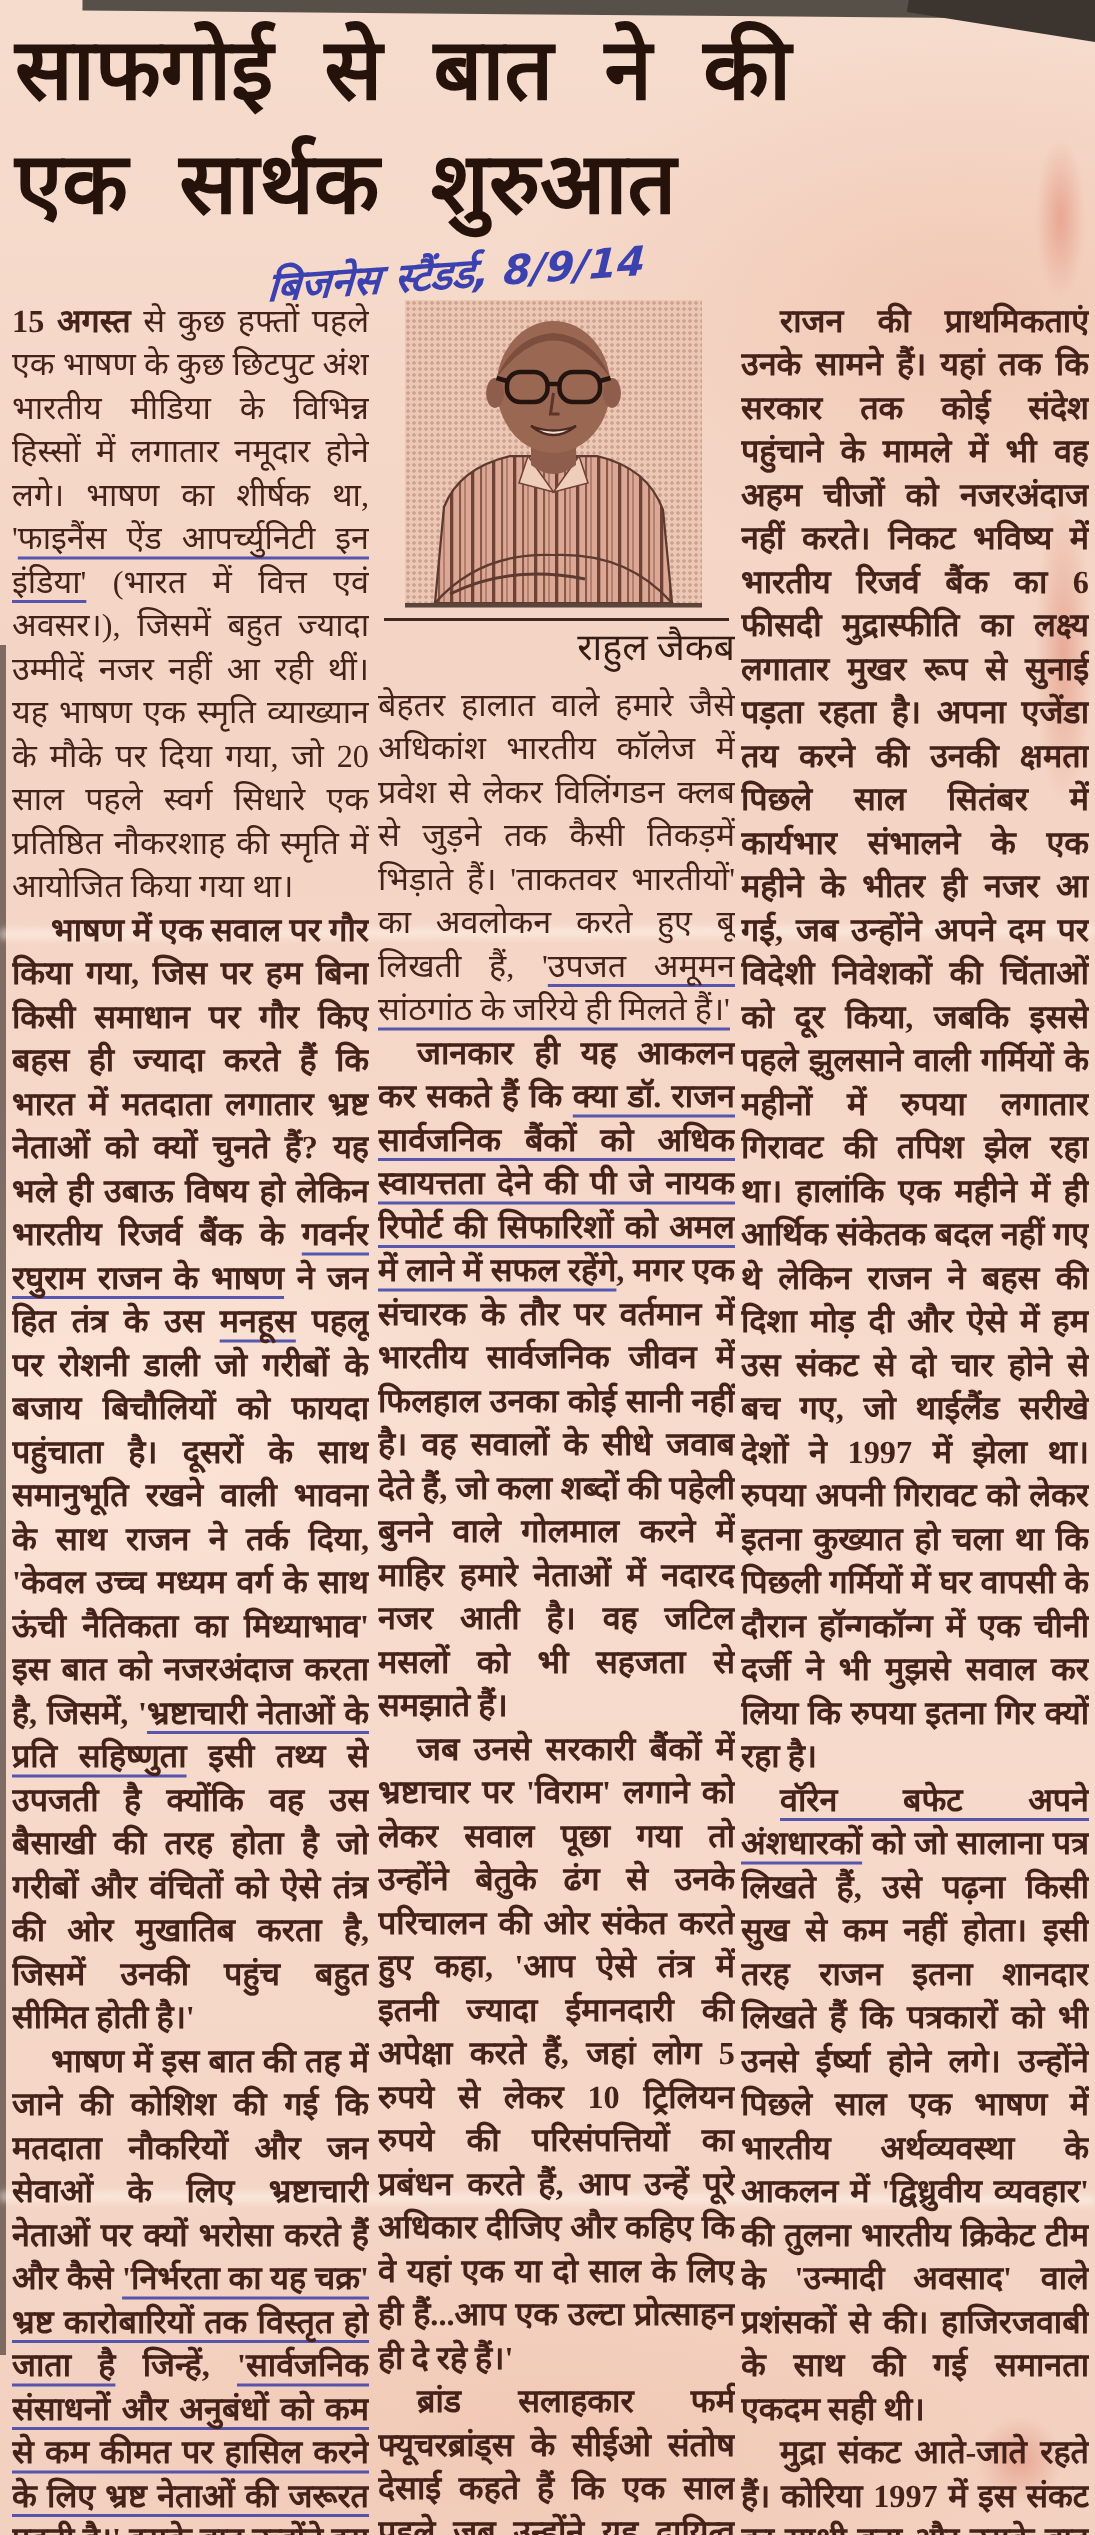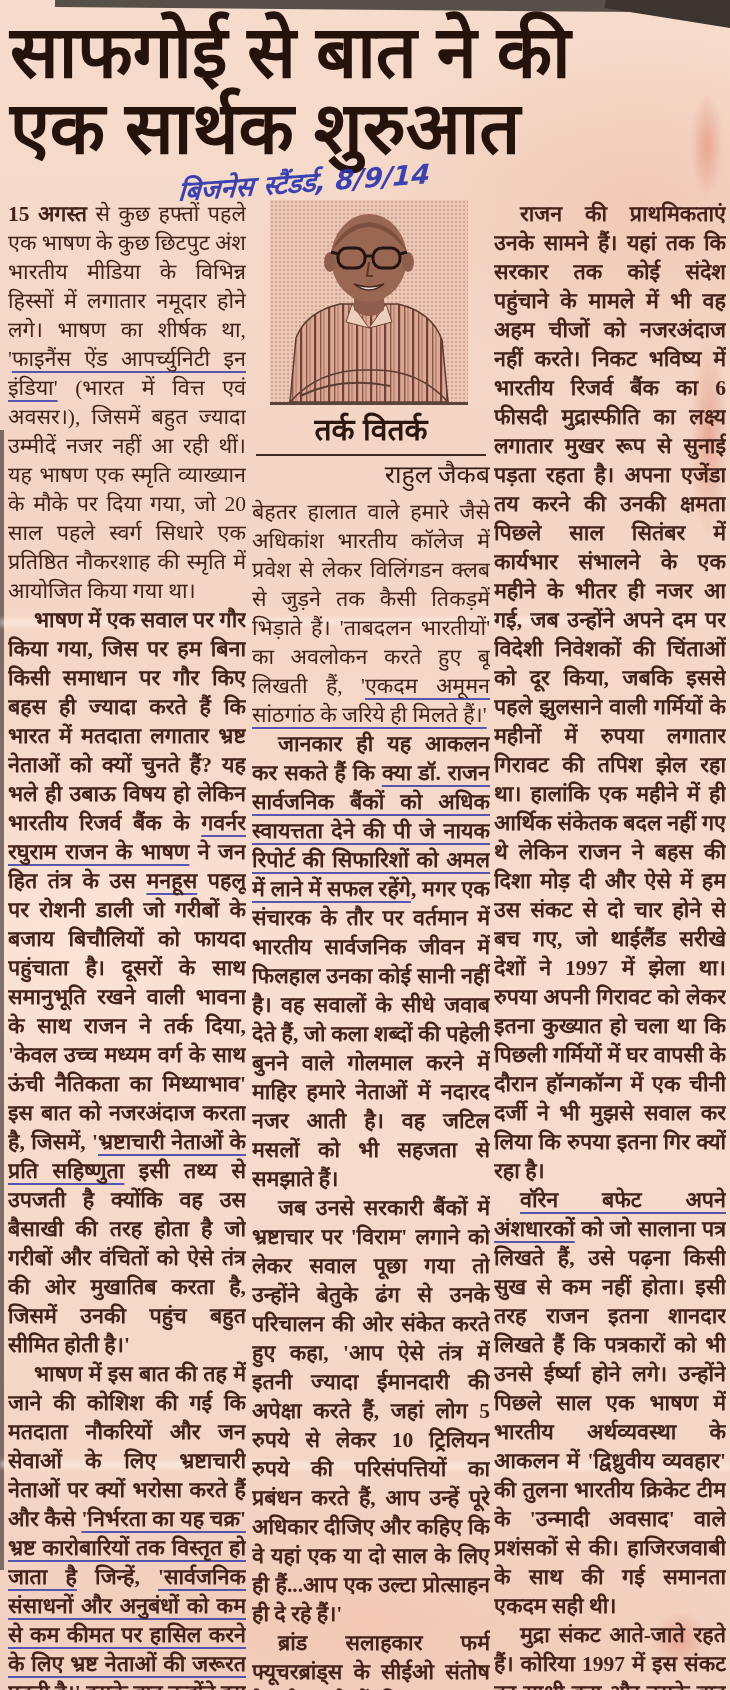--- a/index.html
+++ b/index.html
@@ -13,22 +13,22 @@
     font-family:"Liberation Serif","DejaVu Serif",serif;
     color:#45231a;
   }
   
   .scan-edge-top{position:absolute;top:-3px;left:55px;width:700px;height:13px;background:#46403a;transform:rotate(.5deg);opacity:.9;}
   .scan-corner{position:absolute;top:-10px;right:-26px;width:150px;height:30px;background:#3c342e;transform:rotate(9deg);}
   .scan-edge-left{position:absolute;left:0;top:430px;width:4px;height:1140px;background:rgba(28,20,16,.55);}
   .crease{position:absolute;left:0;width:730px;height:7px;background:rgba(255,245,238,.5);filter:blur(2px);}
   .ghost{position:absolute;background:radial-gradient(ellipse closest-side,rgba(205,70,45,.30),transparent 70%);filter:blur(1px);}
   
-  .headline{position:absolute;top:14px;left:10px;width:640px;font-family:Liberation Sans, sans-serif;
-    font-weight:700;font-size:72px;line-height:76px;color:#24120b;letter-spacing:0;}
+  .headline{position:absolute;top:14px;left:10px;width:640px;font-family:Liberation Mono, monospace;
+    font-weight:700;font-size:57px;line-height:76px;color:#24120b;letter-spacing:0;}
   
   .hand-note{position:absolute;top:163px;left:178px;color:#2c35ac;font-size:27px;font-weight:700;font-style:italic;
     transform:rotate(-4deg) skewX(-7deg);font-family:"DejaVu Sans",sans-serif;opacity:.92;white-space:nowrap;}
   
   .col{position:absolute;top:200px;height:1492px;overflow:hidden;text-align:justify;
     font-size:21.5px;line-height:29px;color:#44221a;}
   .col-left{left:8px;width:238px;}
   .col-mid{left:252px;width:238px;}
   .col-right{left:494px;width:232px;}
   .para{margin:0;}
@@ -106,25 +106,24 @@
         <line x1="68" y1="54" x2="61" y2="52" stroke="#241410" stroke-width="3"></line>
         <line x1="130" y1="54" x2="137" y2="52" stroke="#241410" stroke-width="3"></line>
 
         <path d="M99 62 L97 76 L103 76" fill="none" stroke="#5c352a" stroke-width="2"></path>
         <path d="M84 84 Q99 96 114 84 Q99 90 84 84Z" fill="#f3e2d6" stroke="#4a2a20" stroke-width="1.5"></path>
 
         <path d="M20 202 Q50 168 99 170 Q148 168 178 202 Z" fill="url(#stripes)" stroke="#5c3a2f" stroke-width="1.5"></path>
         <path d="M30 196 Q70 176 120 186" fill="none" stroke="#5c3a2f" stroke-width="2"></path>
       </svg>
     </div>
-    <p class="column-title">तर्क वितर्क</p>
     <hr class="title-rule">
     <p class="author-name">राहुल जैकब</p>
     <div id="col-mid-text">
-        <p class="para"><span>बेहतर हालात वाले हमारे जैसे अधिकांश भारतीय कॉलेज में प्रवेश से लेकर विलिंगडन क्लब से जुड़ने तक कैसी तिकड़में भिड़ाते हैं। 'ताबदलन भारतीयों' का अवलोकन करते हुए बू लिखती हैं, '</span><span class="ink-underline">एकदम अमूमन सांठगांठ के जरिये ही मिलते हैं।'</span></p>
+        <p class="para"><span>बेहतर हालात वाले हमारे जैसे अधिकांश भारतीय कॉलेज में प्रवेश से लेकर विलिंगडन क्लब से जुड़ने तक कैसी तिकड़में भिड़ाते हैं। 'ताकतवर भारतीयों' का अवलोकन करते हुए बू लिखती हैं, '</span><span class="ink-underline">उपजत अमूमन सांठगांठ के जरिये ही मिलते हैं।'</span></p>
         <p class="para indent"><span>जानकार ही यह आकलन कर सकते हैं कि </span><span class="ink-underline">क्या डॉ. राजन सार्वजनिक बैंकों को अधिक स्वायत्तता देने की पी जे नायक रिपोर्ट की सिफारिशों को अमल में लाने में सफल रहेंगे</span><span>, मगर एक संचारक के तौर पर वर्तमान में भारतीय सार्वजनिक जीवन में फिलहाल उनका कोई सानी नहीं है। वह सवालों के सीधे जवाब देते हैं, जो कला शब्दों की पहेली बुनने वाले गोलमाल करने में माहिर हमारे नेताओं में नदारद नजर आती है। वह जटिल मसलों को भी सहजता से समझाते हैं।</span></p>
         <p class="para indent"><span>जब उनसे सरकारी बैंकों में भ्रष्टाचार पर 'विराम' लगाने को लेकर सवाल पूछा गया तो उन्होंने बेतुके ढंग से उनके परिचालन की ओर संकेत करते हुए कहा, 'आप ऐसे तंत्र में इतनी ज्यादा ईमानदारी की अपेक्षा करते हैं, जहां लोग 5 रुपये से लेकर 10 ट्रिलियन रुपये की परिसंपत्तियों का प्रबंधन करते हैं, आप उन्हें पूरे अधिकार दीजिए और कहिए कि वे यहां एक या दो साल के लिए ही हैं...आप एक उल्टा प्रोत्साहन ही दे रहे हैं।'</span></p>
         <p class="para indent"><span>ब्रांड सलाहकार फर्म फ्यूचरब्रांड्स के सीईओ संतोष देसाई कहते हैं कि एक साल पहले जब उन्होंने यह दायित्व संभाला था तो उन्हें लेकर एक खास तरह का सम्मोहन बंधा हुआ था, पद संभालते हुए उनसे की गईं उम्मीदों पर वह काफी खरे भी उतरे और अपनी अंतरराष्ट्रीय स्तर के अर्थशास्त्री की प्रतिष्ठा के साथ भी पूरा न्याय किया, जिसने 2008 के वित्तीय संकट की काफी पहले भविष्यवाणी कर दी थी।</span></p>
       </div>
   </div>
 
   <div class="col col-right" id="col-right-text">
       <p class="para indent"><span>राजन की प्राथमिकताएं उनके सामने हैं। यहां तक कि सरकार तक कोई संदेश पहुंचाने के मामले में भी वह अहम चीजों को नजरअंदाज नहीं करते। निकट भविष्य में भारतीय रिजर्व बैंक का 6 फीसदी मुद्रास्फीति का लक्ष्य लगातार मुखर रूप से सुनाई पड़ता रहता है। अपना एजेंडा तय करने की उनकी क्षमता पिछले साल सितंबर में कार्यभार संभालने के एक महीने के भीतर ही नजर आ गई, जब उन्होंने अपने दम पर विदेशी निवेशकों की चिंताओं को दूर किया, जबकि इससे पहले झुलसाने वाली गर्मियों के महीनों में रुपया लगातार गिरावट की तपिश झेल रहा था। हालांकि एक महीने में ही आर्थिक संकेतक बदल नहीं गए थे लेकिन राजन ने बहस की दिशा मोड़ दी और ऐसे में हम उस संकट से दो चार होने से बच गए, जो थाईलैंड सरीखे देशों ने 1997 में झेला था। रुपया अपनी गिरावट को लेकर इतना कुख्यात हो चला था कि पिछली गर्मियों में घर वापसी के दौरान हॉन्गकॉन्ग में एक चीनी दर्जी ने भी मुझसे सवाल कर लिया कि रुपया इतना गिर क्यों रहा है।</span></p>
       <p class="para indent"><span class="ink-underline">वॉरेन बफेट अपने अंशधारकों</span><span> को जो सालाना पत्र लिखते हैं, उसे पढ़ना किसी सुख से कम नहीं होता। इसी तरह राजन इतना शानदार लिखते हैं कि पत्रकारों को भी उनसे ईर्ष्या होने लगे। उन्होंने पिछले साल एक भाषण में भारतीय अर्थव्यवस्था के आकलन में 'द्विध्रुवीय व्यवहार' की तुलना भारतीय क्रिकेट टीम के 'उन्मादी अवसाद' वाले प्रशंसकों से की। हाजिरजवाबी के साथ की गई समानता एकदम सही थी।</span></p>
       <p class="para indent"><span>मुद्रा संकट आते-जाते रहते हैं। कोरिया 1997 में इस संकट का साक्षी बना और उसके बाद और मजबूती से उभरा। मगर किसी देश की राजनीतिक आर्थिकी को बदलना एक बड़ा दांव है। </span></p>

